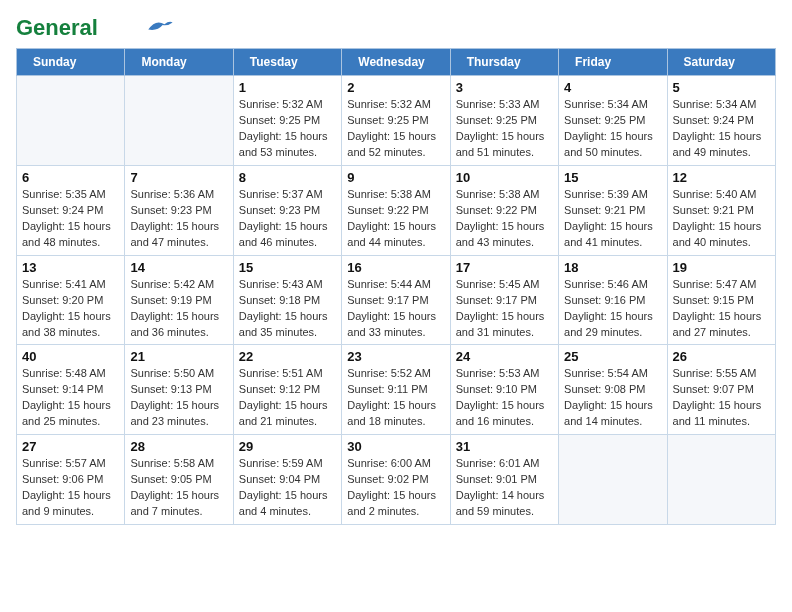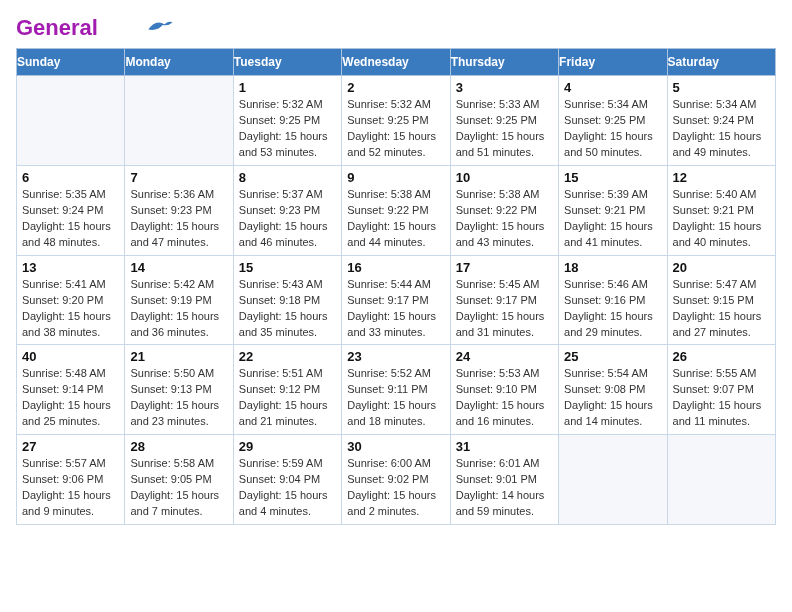--- a/index.html
+++ b/index.html
@@ -21,21 +21,21 @@
       flex-direction: column;
       align-items: flex-start;
     }
     .logo-text {
       font-size: 22px;
       font-weight: bold;
       color: #1a3a5c;
       line-height: 1.1;
     }
     .logo-text span {
-      color: #a21caf;
+      color: #15803d;
     }
     .logo-bird {
       width: 28px;
       height: 18px;
       margin-left: 48px;
       margin-top: -4px;
     }
     .title-block {
       text-align: right;
     }
@@ -50,21 +50,21 @@
       margin-top: 2px;
     }
     .calendar {
       width: 100%;
       border-collapse: collapse;
       font-size: 11px;
     }
     .calendar th {
       background: #3a7abf;
       color: #fff;
-      padding: 6px 0;
+      padding: 6px 16px;
       text-align: left;
       font-size: 12px;
       font-weight: bold;
       border: 1px solid #aac4e0;
     }
     .calendar td {
       border: 1px solid #c8d8e8;
       vertical-align: top;
       padding: 4px 5px;
       width: 108px;
@@ -192,21 +192,21 @@
         </td>
         <td>
           <span class="day-num">17</span>
           <div class="day-info">Sunrise: 5:45 AM<br>Sunset: 9:17 PM<br>Daylight: 15 hours<br>and 31 minutes.</div>
         </td>
         <td>
           <span class="day-num">18</span>
           <div class="day-info">Sunrise: 5:46 AM<br>Sunset: 9:16 PM<br>Daylight: 15 hours<br>and 29 minutes.</div>
         </td>
         <td>
-          <span class="day-num">20</span>
+          <span class="day-num">19</span>
           <div class="day-info">Sunrise: 5:47 AM<br>Sunset: 9:15 PM<br>Daylight: 15 hours<br>and 27 minutes.</div>
         </td>
       </tr>
       <tr>
         <td>
           <span class="day-num">40</span>
           <div class="day-info">Sunrise: 5:48 AM<br>Sunset: 9:14 PM<br>Daylight: 15 hours<br>and 25 minutes.</div>
         </td>
         <td>
           <span class="day-num">21</span>

